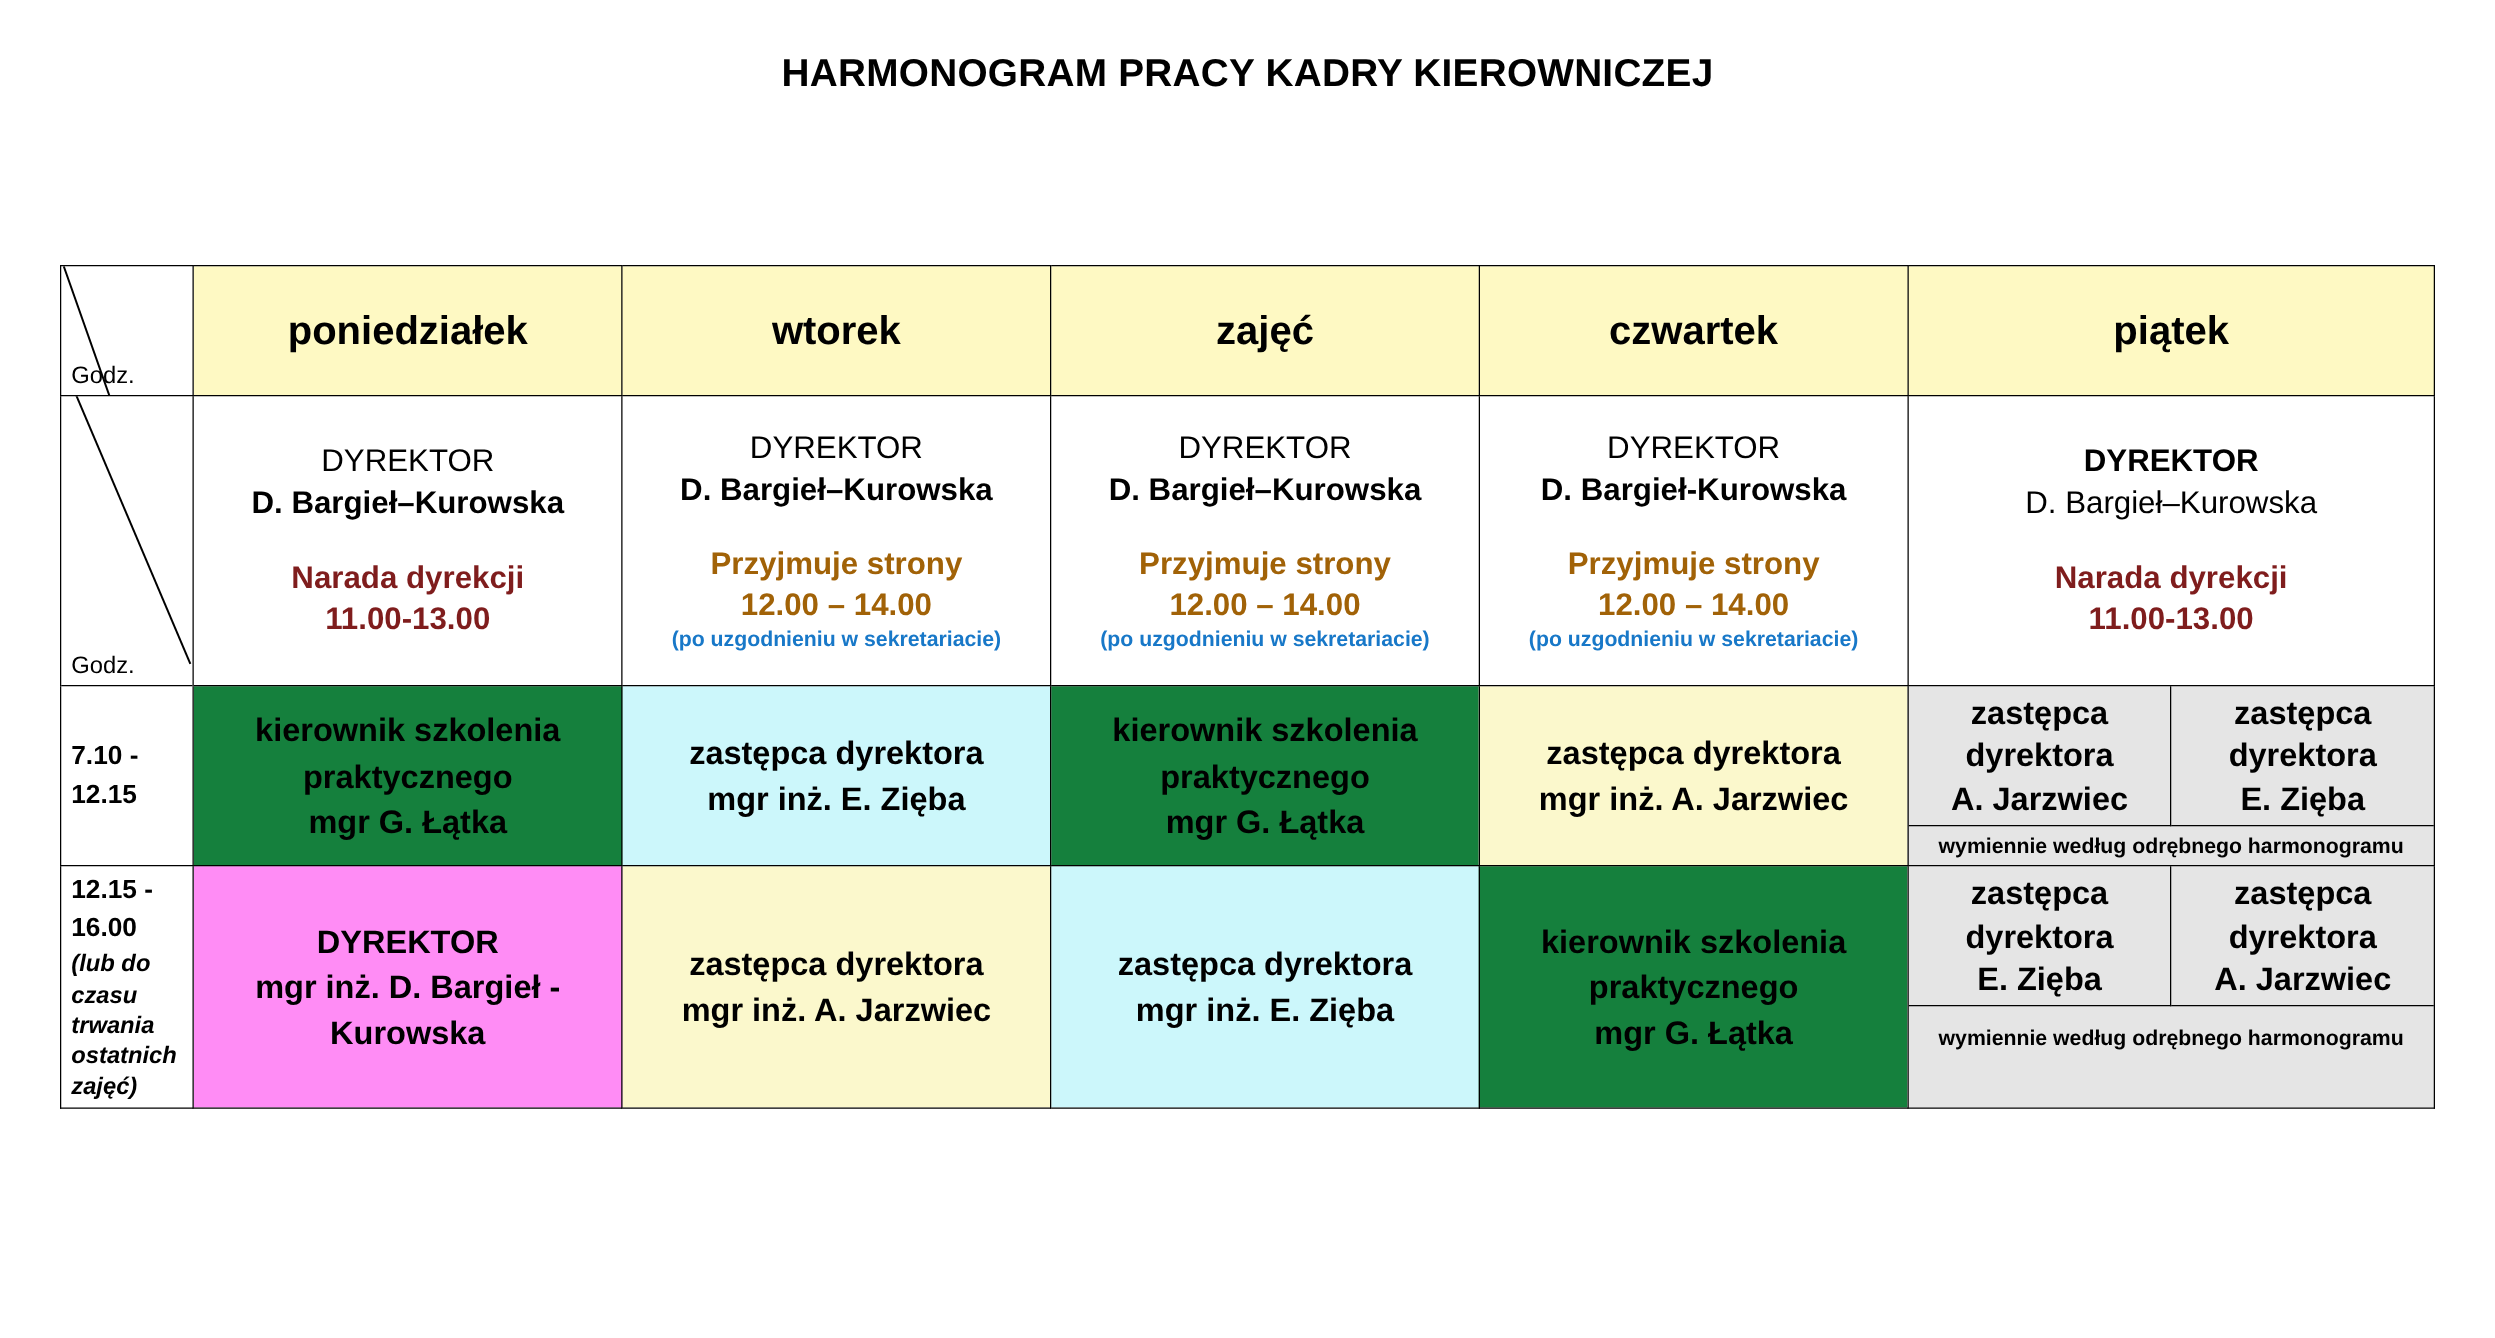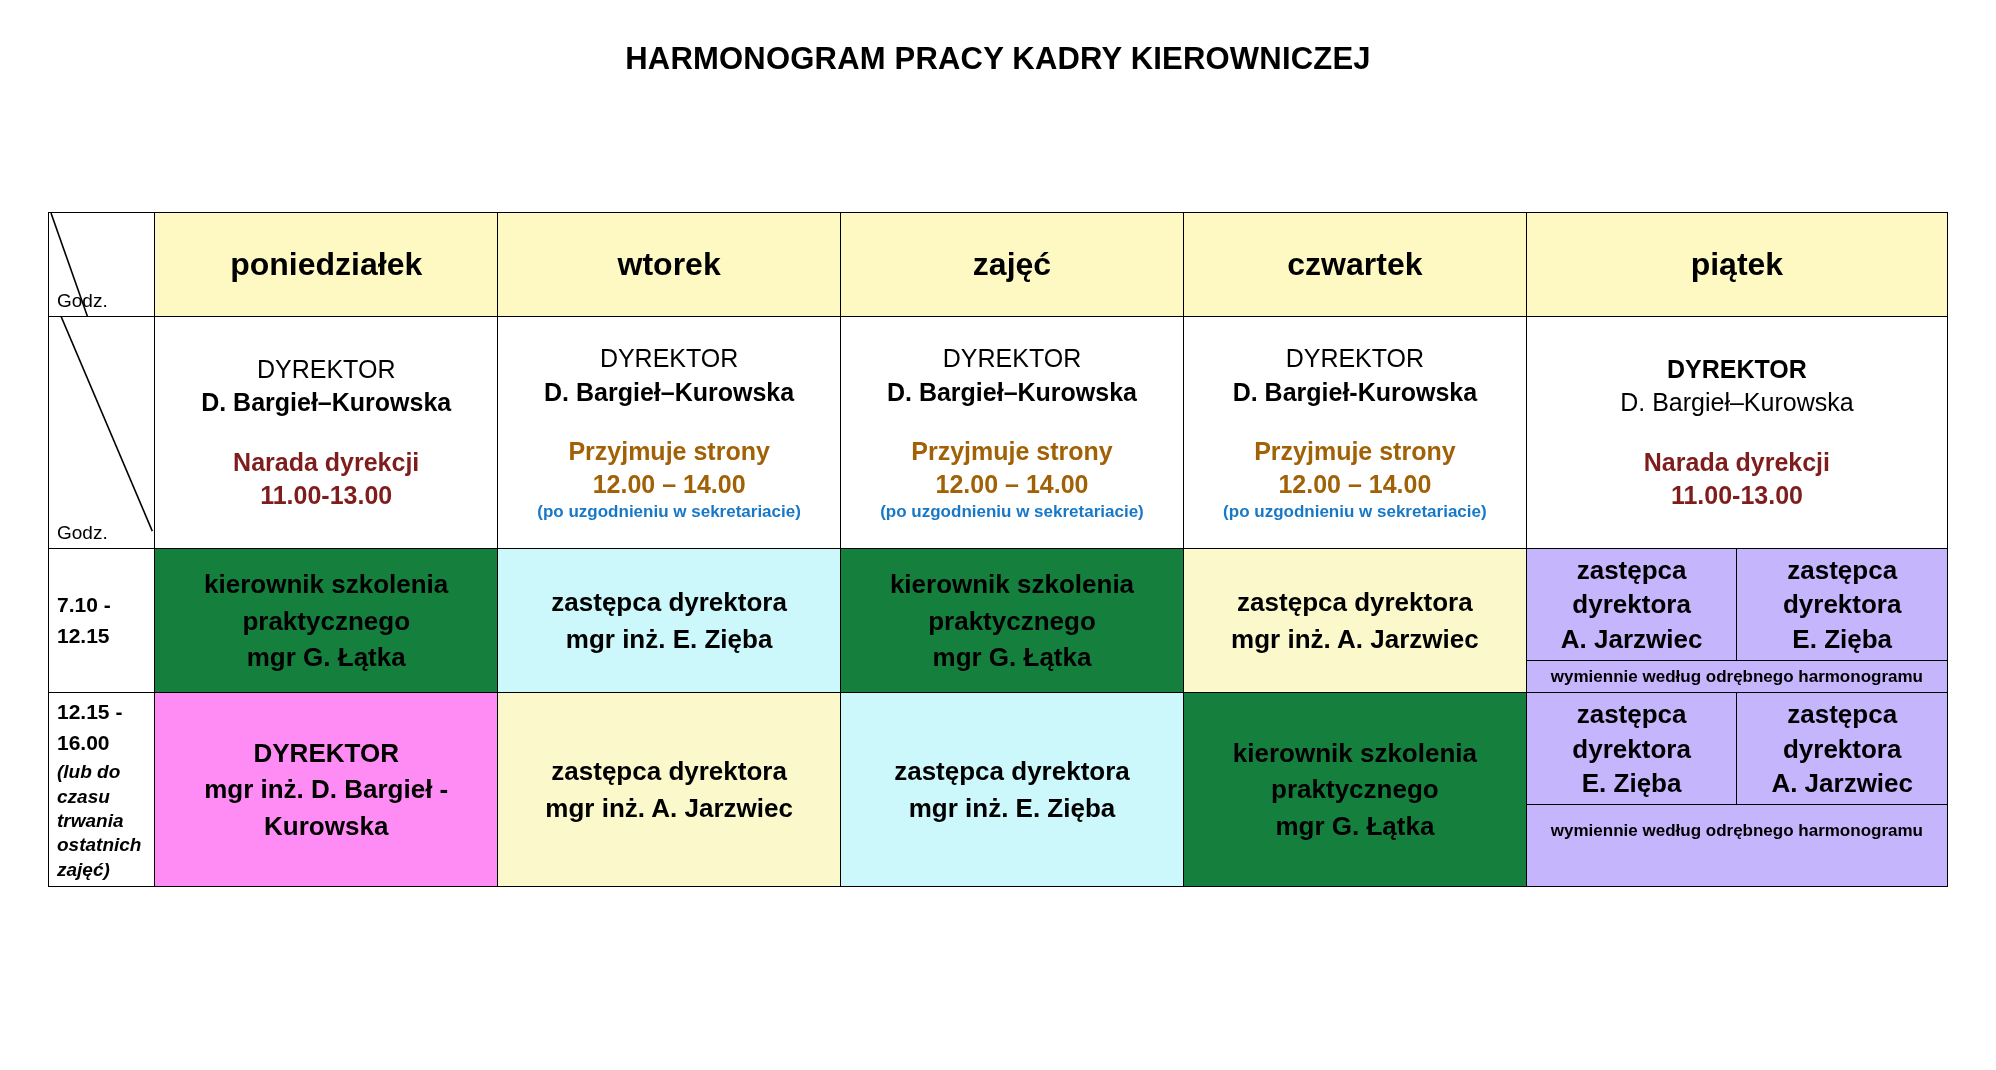--- a/index.html
+++ b/index.html
@@ -142,21 +142,21 @@
     font-size: 26px;
     font-weight: bold;
     line-height: 1.4;
     height: 135px;
   }
   .slot.tall { height: 172px; }
 
   .bg-green  { background: #15803d; }
   .bg-blue   { background: #ccf7fb; }
   .bg-yellow { background: #fbf8cc; }
-  .bg-peach  { background: #c4b5fd; }
+  .bg-peach  { background: #e5e5e5; }
   .bg-magenta{ background: #ff8cf5; }
 
   
   .fri-cell {
     padding: 0 !important;
     vertical-align: top !important;
   }
   table.fri {
     border-collapse: collapse;
     table-layout: fixed;

